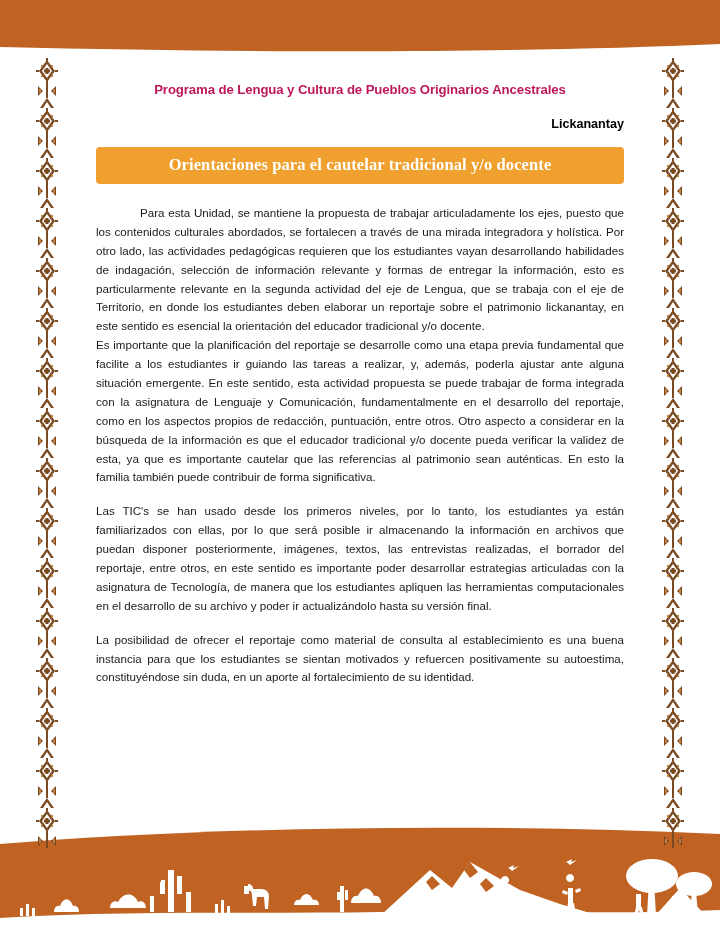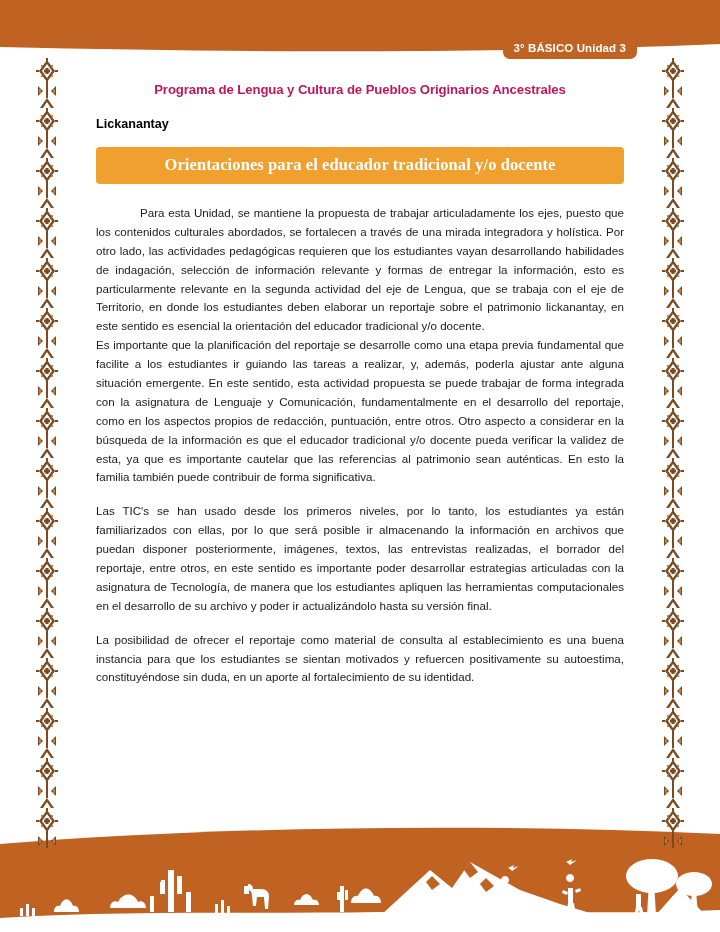--- a/index.html
+++ b/index.html
@@ -72,21 +72,21 @@
   }
   .doc-title {
     text-align: center;
     font-size: 13.2px;
     font-weight: bold;
     color: #be185d;
     margin: 0 0 20px 0;
     letter-spacing: -.1px;
   }
   .doc-subtitle {
-    text-align: left;
+    text-align: right;
     font-size: 12.6px;
     font-weight: bold;
     color: #000000;
     margin: 0 0 16px 0;
   }
   .banner {
     background: #f0a02e;
     border-radius: 4px;
     padding: 8px 10px 9px 10px;
     text-align: center;
@@ -113,21 +113,20 @@
 </style>
 </head>
 <body>
 
 <div id="page">
 
   <svg class="top-band" viewBox="0 0 720 60" preserveAspectRatio="none">
     <path d="M0,0 H720 V44 C540,52 300,54 0,47 Z" fill="#bf6222"></path>
   </svg>
 
-  <div class="badge">3° BÁSICO Unidad 3</div>
 
   <svg class="side-border left" viewBox="0 0 30 790" preserveAspectRatio="none">
     <defs>
       <pattern id="andean" x="0" y="0" width="30" height="50" patternUnits="userSpaceOnUse">
         <g fill="#7a4a22">
 
           <path d="M15,2 L23,13 L15,24 L7,13 Z
                    M15,6 L20,13 L15,20 L10,13 Z" fill-rule="evenodd"></path>
 
           <rect x="13.5" y="10" width="3" height="6"></rect>
@@ -161,21 +160,21 @@
 
   <svg class="side-border right" viewBox="0 0 30 790" preserveAspectRatio="none">
     <rect x="0" y="0" width="30" height="790" fill="url(#andean)"></rect>
   </svg>
 
   <div class="content">
     <div class="doc-title">Programa de Lengua y Cultura de Pueblos Originarios Ancestrales</div>
     <div class="doc-subtitle">Lickanantay</div>
 
     <div class="banner">
-      <span class="banner-text">Orientaciones para el educador tradicional y/o docente</span>
+      <span class="banner-text">Orientaciones para el cautelar tradicional y/o docente</span>
     </div>
 
     <p class="body-par indented tight">Para esta Unidad, se mantiene la propuesta de trabajar articuladamente los ejes, puesto que los contenidos culturales abordados, se fortalecen a través de una mirada integradora y holística. Por otro lado, las actividades pedagógicas requieren que los estudiantes vayan desarrollando habilidades de indagación, selección de información relevante y formas de entregar la información, esto es particularmente relevante en la segunda actividad del eje de Lengua, que se trabaja con el eje de Territorio, en donde los estudiantes deben elaborar un reportaje sobre el patrimonio lickanantay, en este sentido es esencial la orientación del educador tradicional y/o docente.</p>
     <p class="body-par">Es importante que la planificación del reportaje se desarrolle como una etapa previa fundamental que facilite a los estudiantes ir guiando las tareas a realizar, y, además, poderla ajustar ante alguna situación emergente. En este sentido, esta actividad propuesta se puede trabajar de forma integrada con la asignatura de Lenguaje y Comunicación, fundamentalmente en el desarrollo del reportaje, como en los aspectos propios de redacción, puntuación, entre otros. Otro aspecto a considerar en la búsqueda de la información es que el educador tradicional y/o docente pueda verificar la validez de esta, ya que es importante cautelar que las referencias al patrimonio sean auténticas. En esto la familia también puede contribuir de forma significativa.</p>
     <p class="body-par">Las TIC's se han usado desde los primeros niveles, por lo tanto, los estudiantes ya están familiarizados con ellas, por lo que será posible ir almacenando la información en archivos que puedan disponer posteriormente, imágenes, textos, las entrevistas realizadas, el borrador del reportaje, entre otros, en este sentido es importante poder desarrollar estrategias articuladas con la asignatura de Tecnología, de manera que los estudiantes apliquen las herramientas computacionales en el desarrollo de su archivo y poder ir actualizándolo hasta su versión final.</p>
     <p class="body-par">La posibilidad de ofrecer el reportaje como material de consulta al establecimiento es una buena instancia para que los estudiantes se sientan motivados y refuercen positivamente su autoestima, constituyéndose sin duda, en un aporte al fortalecimiento de su identidad.</p>
   </div>
 
   <svg class="bottom-art" viewBox="0 0 720 110" preserveAspectRatio="none">
 

